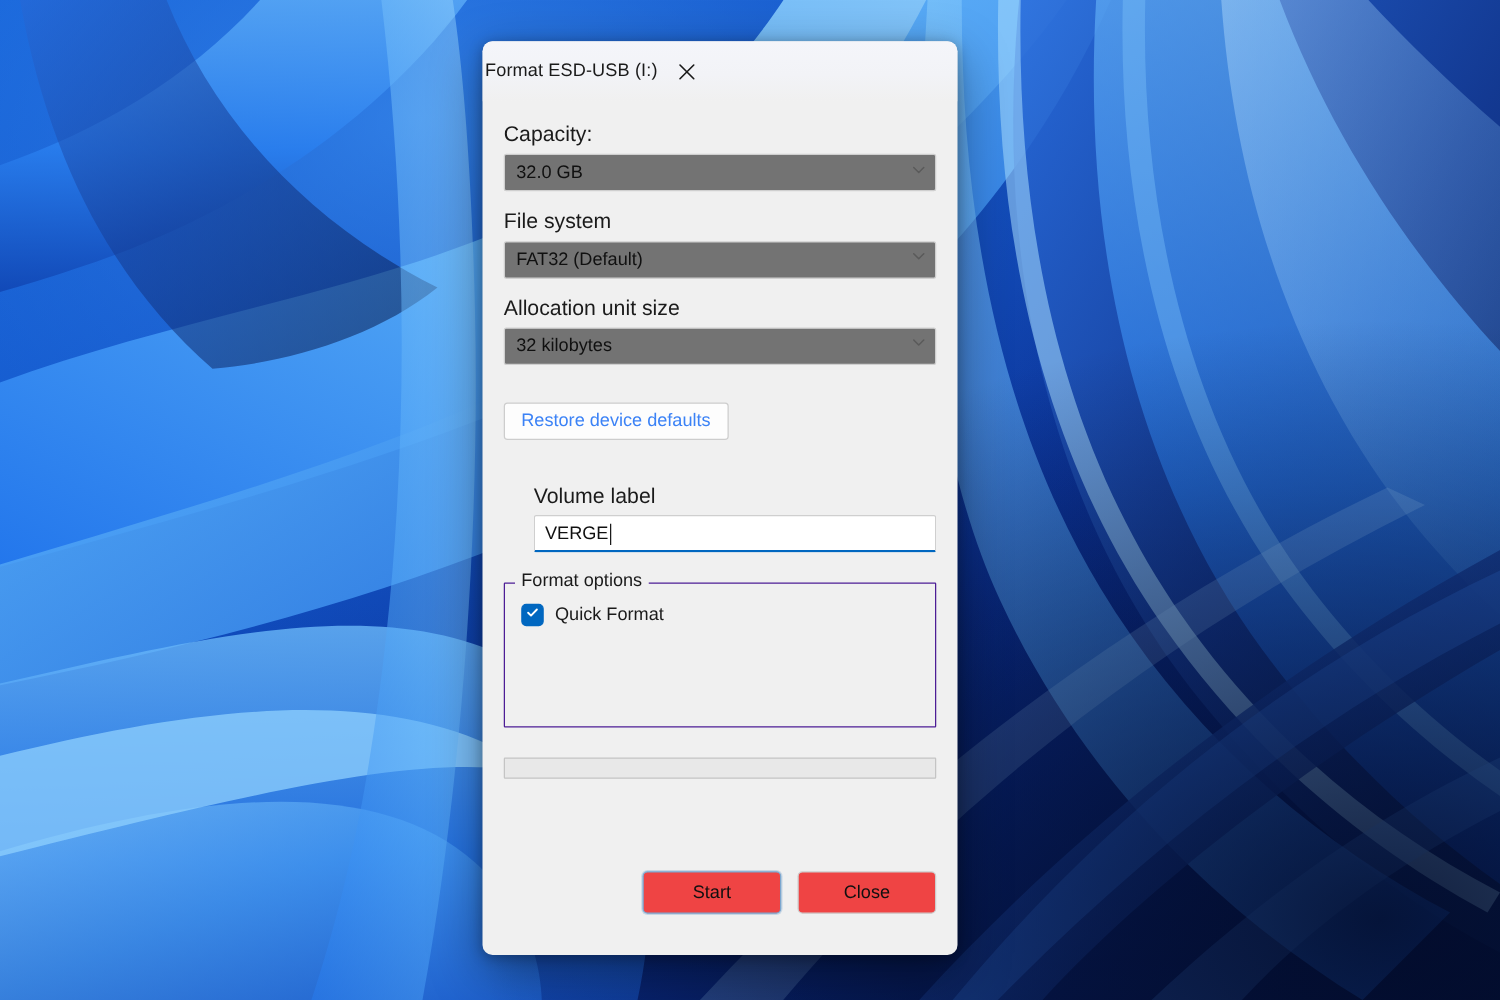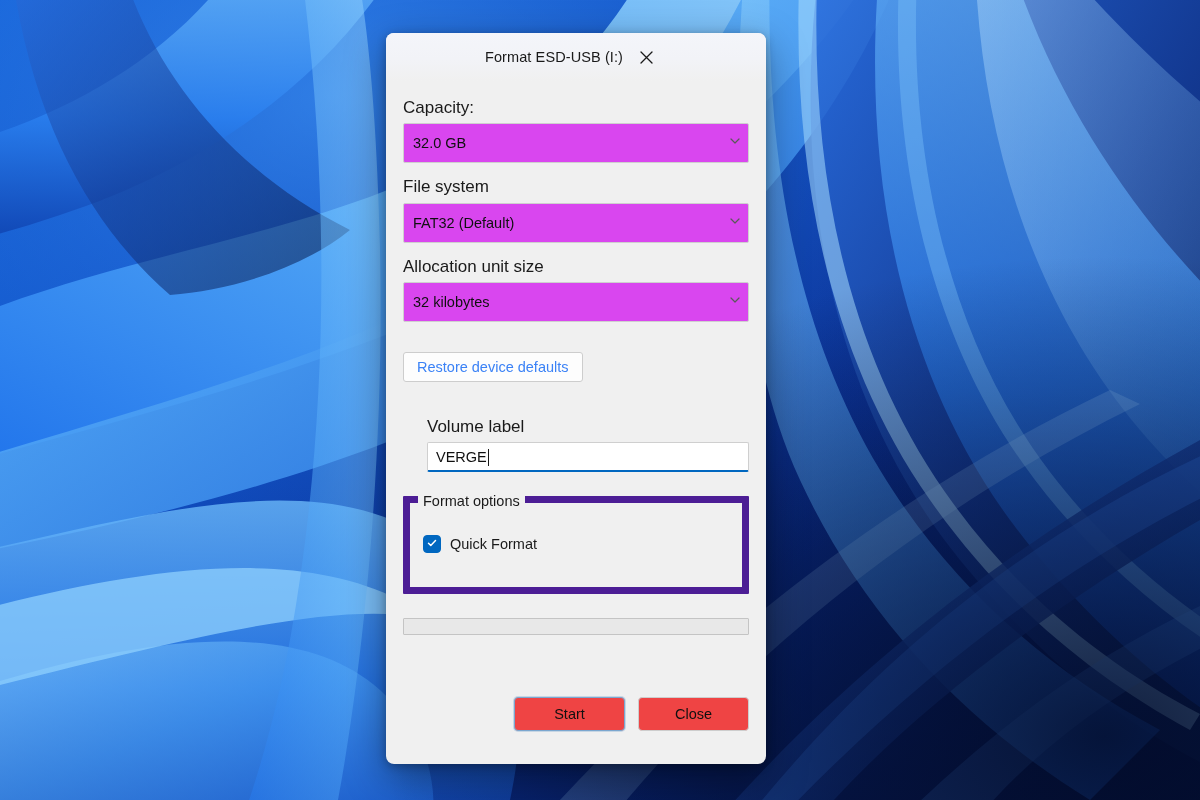--- a/index.html
+++ b/index.html
@@ -41,21 +41,21 @@
     flex-direction: column;
   }
 
   
   .titlebar {
     height: 48px;
     min-height: 48px;
     background: linear-gradient(180deg, #f4f5fa 0%, #f2f3f7 55%, #f0f0f0 100%);
     display: flex;
     align-items: center;
-    justify-content: center;
+    justify-content: flex-start;
     padding-left: 2px;
     flex: none;
   }
   .titlebar-title {
     font-size: 14.5px;
     color: #1a1a1a;
     letter-spacing: 0.1px;
     white-space: nowrap;
   }
   .close-button {
@@ -79,22 +79,22 @@
 
   .field-label {
     font-size: 17px;
     color: #1a1a1a;
     margin-bottom: 5px;
     line-height: 1.25;
   }
 
   
   .combo {
-    height: 40px;
-    background: #d946ef;
+    height: 30px;
+    background: #737373;
     border: 1px solid #cfcfcf;
     border-radius: 2px;
     display: flex;
     align-items: center;
     padding: 0 6px 0 9px;
     cursor: default;
   }
   .combo-value {
     flex: 1;
     font-size: 14.5px;
@@ -149,24 +149,24 @@
     background: #1a1a1a;
     margin-left: 1px;
     vertical-align: middle;
     position: relative;
     top: 1px;
   }
 
   
   .groupbox {
     margin-top: 24px;
-    border: 7px solid #4c1d95;
+    border: 1px solid #4c1d95;
     border-radius: 1px;
-    padding: 32px 13px 13px 13px;
-    height: 98px;
+    padding: 16px 13px 13px 13px;
+    height: 116px;
     position: relative;
   }
   .groupbox-legend {
     position: absolute;
     top: -10px;
     left: 8px;
     padding: 0 5px;
     background: #f0f0f0;
     font-size: 14.5px;
     color: #1a1a1a;

